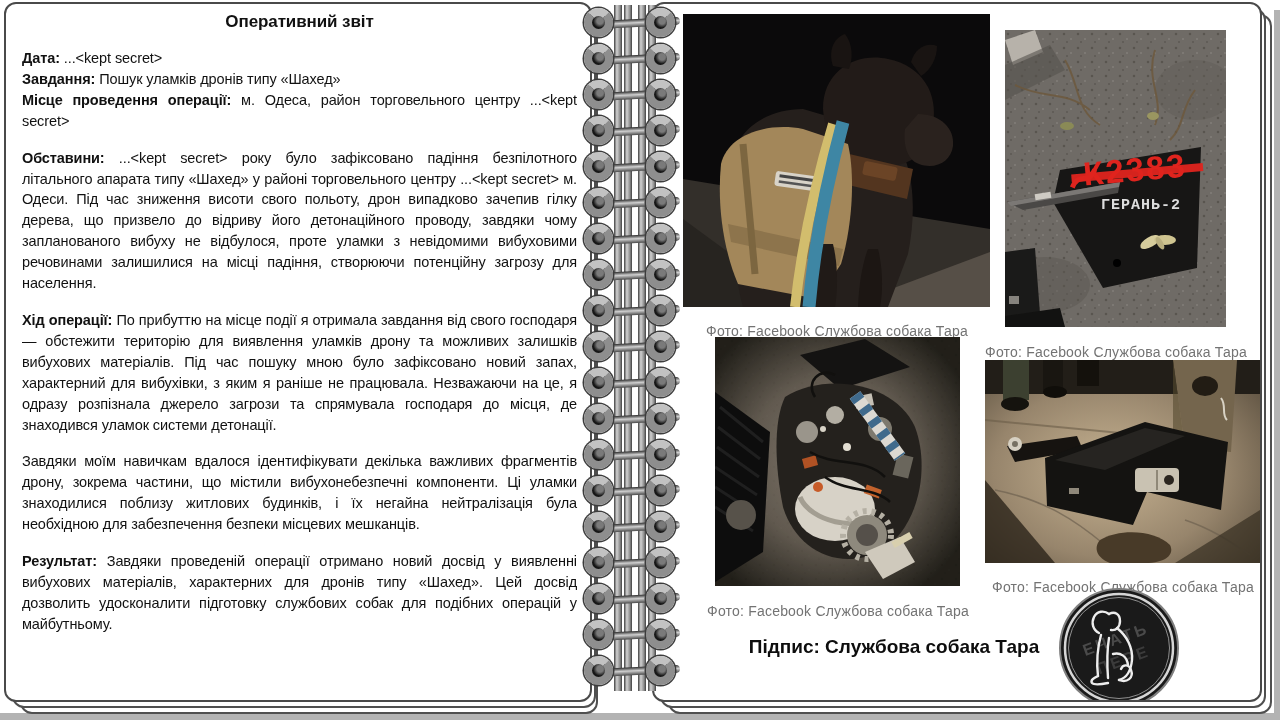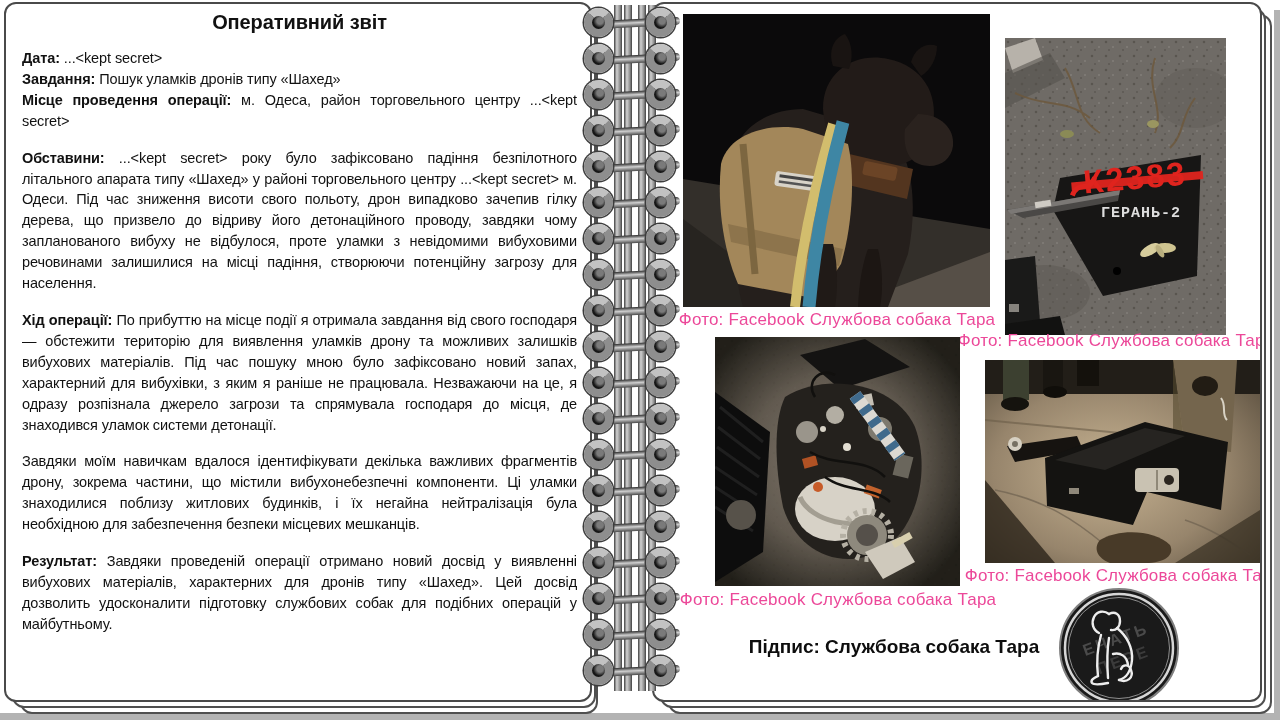--- a/index.html
+++ b/index.html
@@ -8,41 +8,41 @@
   
   .sheet{position:absolute;background:#ffffff;border:2px solid #4f4f4f;border-radius:12px;box-sizing:border-box;}
   .edge-strip-bottom{position:absolute;left:0;top:713px;width:1280px;height:7px;background:#b3b3b3;}
   .edge-strip-right{position:absolute;left:1274px;top:10px;width:6px;height:710px;background:#b3b3b3;}
   .page{position:absolute;background:#ffffff;border:2px solid #4a4a4a;border-radius:12px;box-sizing:border-box;overflow:hidden;}
   .page-left{left:4px;top:2px;width:588px;height:700px;}
   .page-right{left:652px;top:2px;width:610px;height:700px;}
   
   .report{position:absolute;left:16px;right:13px;top:5px;font-size:14.5px;line-height:20.9px;
           text-align:justify;letter-spacing:-0.1px;}
-  .report-title{text-align:center;font-weight:bold;font-size:20px;line-height:22px;margin:2px 0 0 0;}
+  .report-title{text-align:center;font-weight:bold;font-size:17px;line-height:22px;margin:2px 0 0 0;}
   .fields{margin-top:15px;}
   .para{margin-top:16px;}
   .lbl{font-weight:bold;}
   
   .spiral{position:absolute;left:578px;top:0;width:112px;height:720px;z-index:5;}
   .rails{position:absolute;left:36px;top:5px;width:42px;height:686px;}
   .rail{position:absolute;top:0;width:8px;height:100%;
         background:linear-gradient(90deg,#3f3f3f,#d2d2d2 35%,#8c8c8c 75%,#3f3f3f);}
   .coil-bar{position:absolute;left:16px;width:86px;height:8px;border-radius:4px;transform:rotate(-3deg);
         background:linear-gradient(180deg,#2e2e2e,#cfcfcf 45%,#4a4a4a);}
   .coil{position:absolute;width:13px;height:13px;border-radius:50%;border:8px solid #8e8e8e;
         background:radial-gradient(circle at 62% 38%,#7a7a7a 0 28%,#161616 60%);
         box-shadow:0 0 0 1.5px #3c3c3c;}
   .coil.left{left:6px;border-top-color:#c2c2c2;}
   .coil.right{left:68px;border-top-color:#c2c2c2;}
   
   .photo{position:absolute;overflow:hidden;}
   .photo svg{display:block;}
   .caption{position:absolute;transform:translateX(-50%);white-space:nowrap;
-           font-size:17px;color:#ec4899;letter-spacing:0.2px;}
+           font-size:14px;color:#737373;letter-spacing:0.2px;margin-top:13px;}
   .signature{position:absolute;left:60px;top:632px;width:360px;text-align:center;
              font-weight:bold;font-size:19px;color:#0d0d0d;}
   .logo{position:absolute;left:403px;top:582px;width:124px;height:124px;}
   .wm{font-weight:bold;letter-spacing:3px;fill:#7a7a7a;}
 </style>
 </head>
 <body>
 
 <div class="stage">
 
@@ -92,21 +92,21 @@
         <rect x="96" y="169" width="40" height="2.5" fill="#555555" transform="rotate(8 116 167)"></rect>
         <path d="M60,130 L72,260" stroke="#7c6640" stroke-width="7"></path>
         <path d="M150,230 C155,250 155,275 152,293 L128,293 C128,268 132,245 138,230 Z" fill="#201a17"></path>
         <path d="M195,235 C200,255 200,278 197,293 L175,293 C176,268 180,248 185,235 Z" fill="#1c1613"></path>
         <path d="M150,110 C135,160 120,220 112,293" stroke="#d2bd6d" stroke-width="10" fill="none"></path>
         <path d="M160,108 C146,160 132,222 126,293" stroke="#3e86a4" stroke-width="13" fill="none"></path>
       </svg>
     </div>
     <div class="caption" style="left:183px;top:306px;">Фото: Facebook Службова собака Тара</div>
 
-    <div class="photo" style="left:351px;top:26px;width:221px;height:297px;margin-top:8px;">
+    <div class="photo" style="left:351px;top:26px;width:221px;height:297px;">
       <svg viewBox="0 0 221 297" width="221" height="297">
         <defs>
           <pattern id="asp" width="14" height="14" patternUnits="userSpaceOnUse">
             <rect width="14" height="14" fill="#6f6b66"></rect>
             <circle cx="3" cy="4" r="1.3" fill="#59554f"></circle>
             <circle cx="10" cy="9" r="1" fill="#827e78"></circle>
             <circle cx="6" cy="12" r="0.8" fill="#4e4a45"></circle>
           </pattern>
         </defs>
         <rect width="221" height="297" fill="url(#asp)"></rect>

